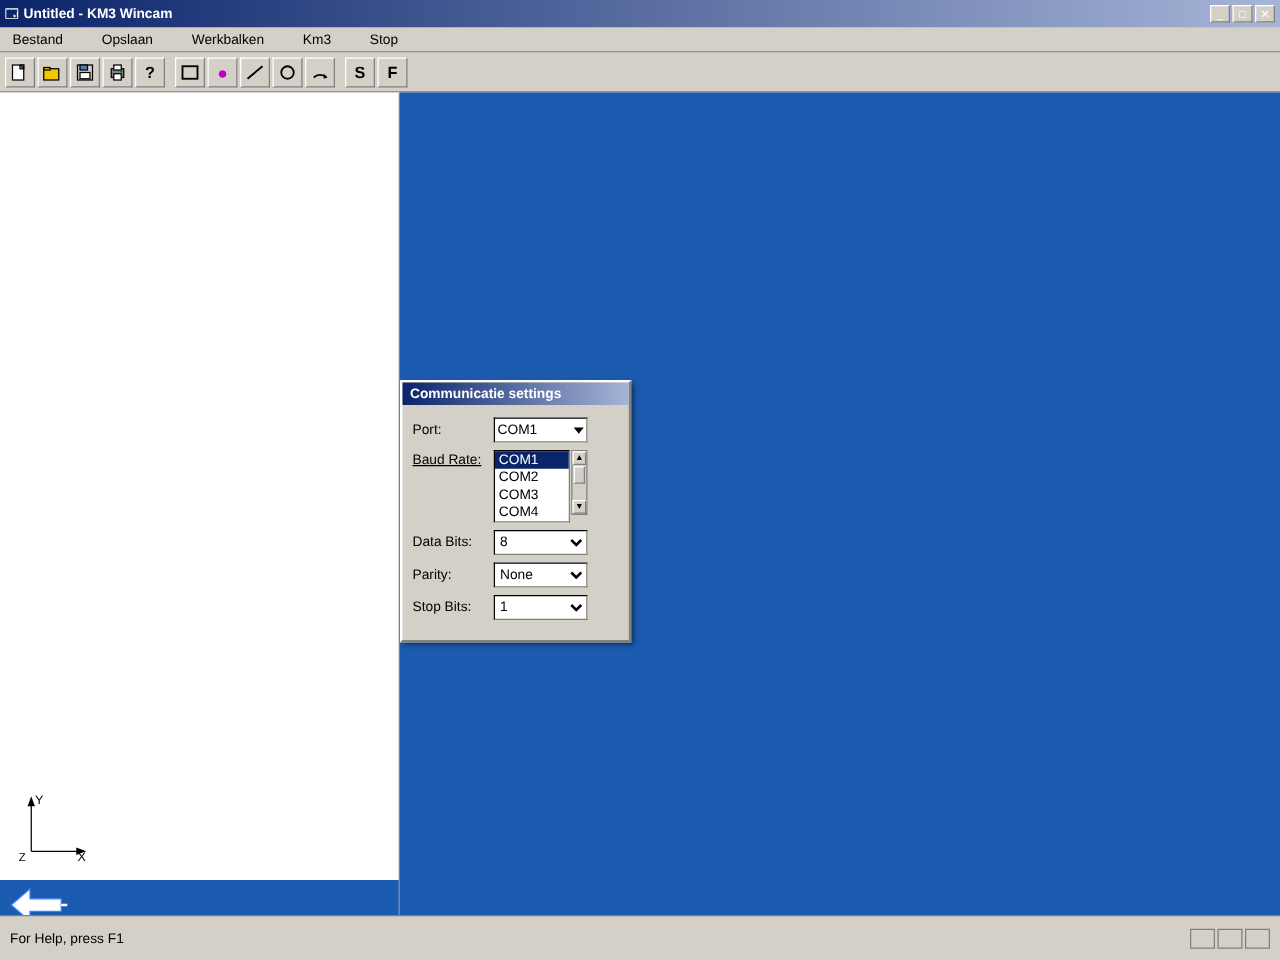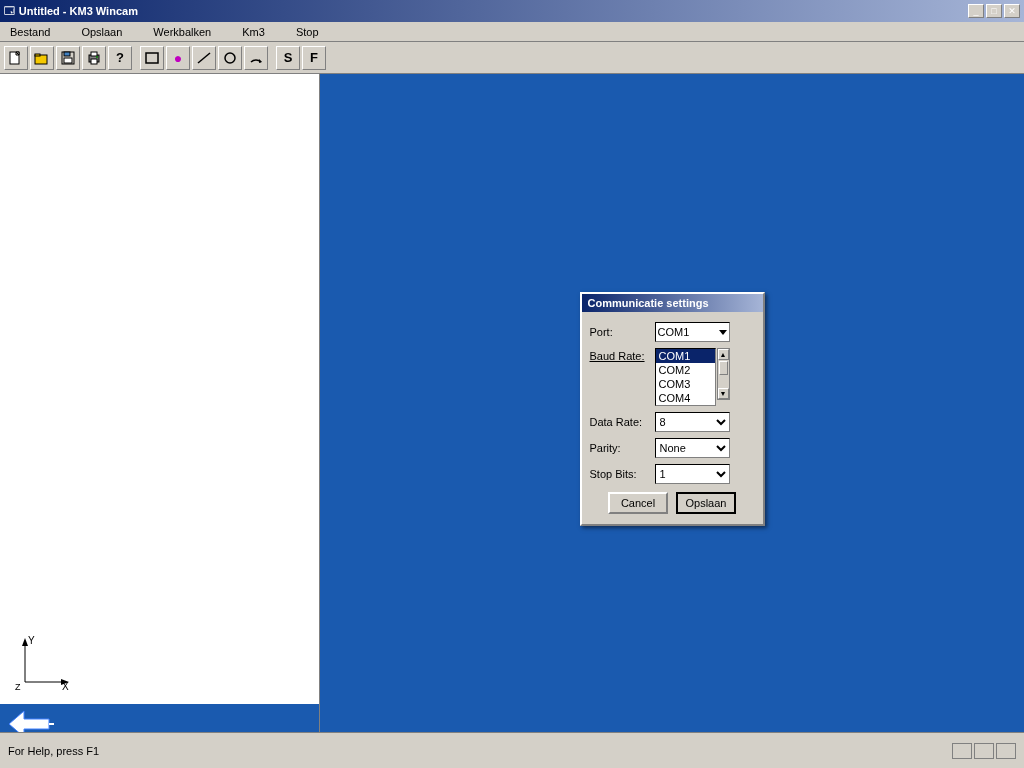--- a/index.html
+++ b/index.html
@@ -77,21 +77,21 @@
       position: relative;
     }
 
     
     #blue-area {
       flex: 1;
       background: #1a5aaf;
       position: relative;
       display: flex;
       align-items: center;
-      justify-content: center;
+      justify-content: flex-start;
     }
 
     
     #command-bar {
       position: absolute;
       bottom: 0;
       left: 0;
       right: 0;
       height: 40px;
       background: #1a5aaf;
@@ -362,21 +362,21 @@
 
             <div style="position:absolute; top:0; right:0; width:13px; height:52px; background:#d4d0c8; border:1px solid #808080; display:flex; flex-direction:column; align-items:center;">
               <div style="width:11px; height:11px; background:#d4d0c8; border:1px solid #fff; border-bottom-color:#808080; border-right-color:#808080; display:flex; align-items:center; justify-content:center; font-size:7px;">▲</div>
               <div style="width:9px; height:14px; background:#d4d0c8; border:1px solid #fff; border-bottom-color:#808080; border-right-color:#808080; margin:1px 0;"></div>
               <div style="width:11px; height:11px; background:#d4d0c8; border:1px solid #fff; border-bottom-color:#808080; border-right-color:#808080; display:flex; align-items:center; justify-content:center; font-size:7px; position:absolute; bottom:0;">▼</div>
             </div>
           </div>
         </div>
 
         <div class="field-row">
-          <div class="field-label">Data Rate:</div>
+          <div class="field-label">Data Bits:</div>
           <div class="field-control">
             <select>
               <option>8</option>
               <option>7</option>
             </select>
           </div>
         </div>
 
         <div class="field-row">
           <div class="field-label">Parity:</div>
@@ -392,24 +392,20 @@
         <div class="field-row">
           <div class="field-label">Stop Bits:</div>
           <div class="field-control">
             <select>
               <option>1</option>
               <option>2</option>
             </select>
           </div>
         </div>
 
-        <div id="dialog-buttons">
-          <button class="dialog-btn">Cancel</button>
-          <button class="dialog-btn default">Opslaan</button>
-        </div>
 
       </div>
     </div>
   </div>
 </div>
 
 <div id="status-bar">
   <span>For Help, press F1</span>
   <div id="status-right">
     <div class="status-btn"></div>

